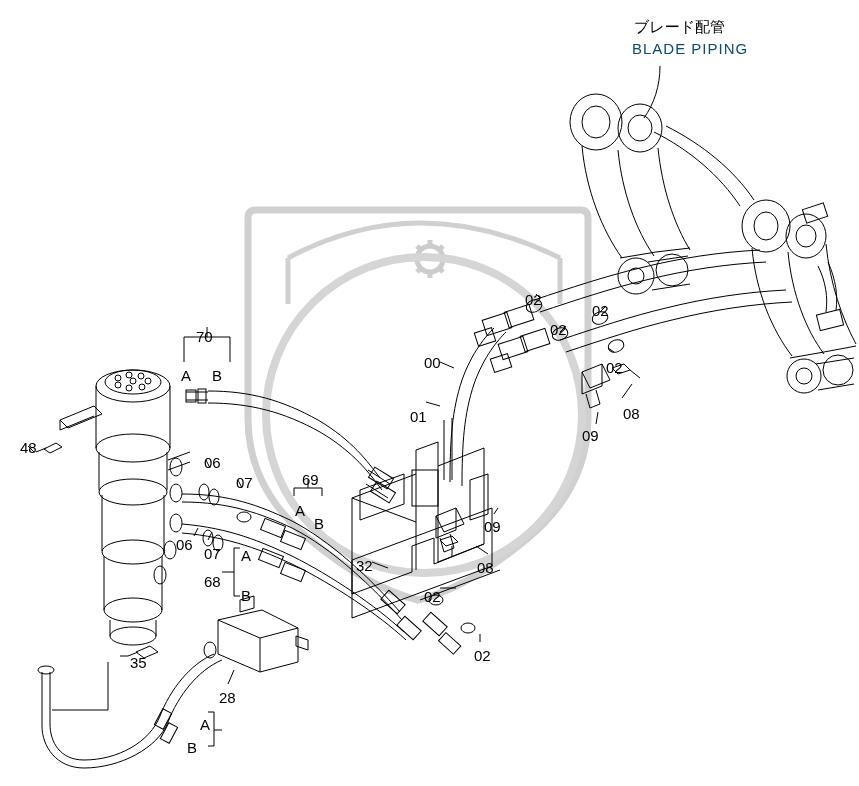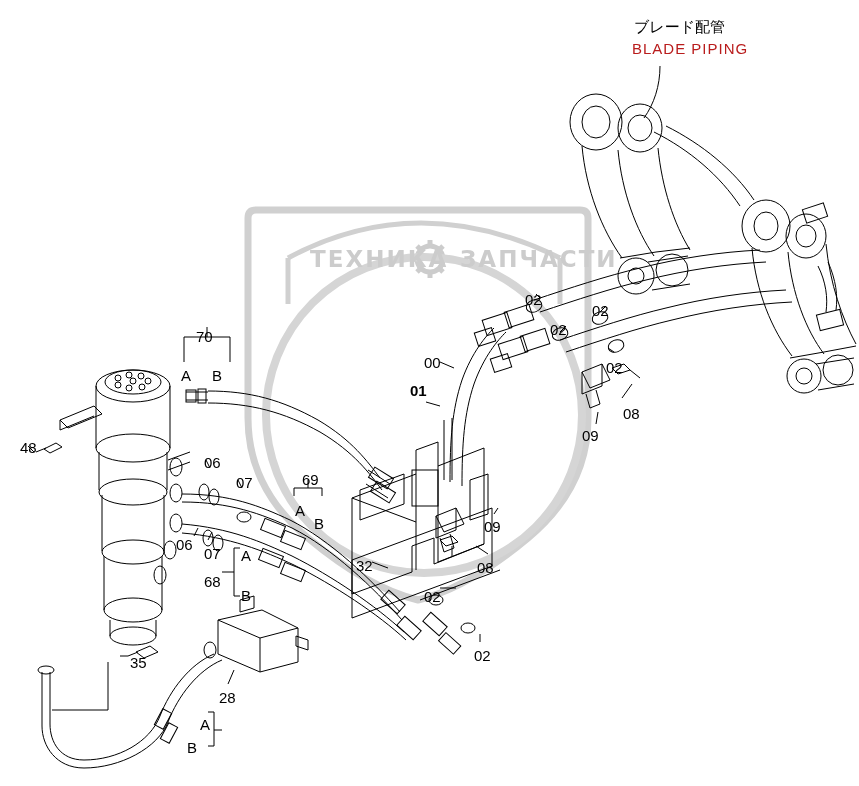--- a/index.html
+++ b/index.html
@@ -35,21 +35,21 @@
     font-family: "DejaVu Sans", sans-serif;
     font-size: 15px;
     color: #000000;
     white-space: nowrap;
   }
   .title-en {
     position: absolute;
     font-family: "Liberation Sans", sans-serif;
     font-size: 15px;
     letter-spacing: 1px;
-    color: #b91c1c;
+    color: #0c4a6e;
     white-space: nowrap;
   }
   .wm-text {
     position: absolute;
     font-family: "DejaVu Sans", sans-serif;
     font-weight: bold;
     color: #cccccc;
     white-space: nowrap;
     letter-spacing: 2px;
   }
@@ -317,22 +317,20 @@
       <path d="M440 362 l14 6"></path>
       <path d="M426 402 l14 4"></path>
 
       <path d="M622 398 l10 -14"></path>
       <path d="M596 424 l2 -12"></path>
       <path d="M494 514 l4 -6"></path>
       <path d="M488 554 l-12 -8"></path>
     </g>
   </svg>
 
-  <div class="wm-text" style="left:310px; top:246px; font-size:23px;">ТЕХНИКА</div>
-  <div class="wm-text" style="left:460px; top:246px; font-size:23px;">ЗАПЧАСТИ</div>
 
   <div class="title-jp" style="left:634px; top:18px;">ブレード配管</div>
   <div class="title-en" style="left:632px; top:40px;">BLADE  PIPING</div>
 
   <div id="callouts">
       <div class="label" style="left: 196px; top: 329px;">70</div>
       <div class="label" style="left: 181px; top: 368px;">A</div>
       <div class="label" style="left: 212px; top: 368px;">B</div>
       <div class="label" style="left: 20px; top: 440px;">48</div>
       <div class="label" style="left: 204px; top: 455px;">06</div>
@@ -347,21 +345,21 @@
       <div class="label" style="left: 241px; top: 588px;">B</div>
       <div class="label" style="left: 356px; top: 558px;">32</div>
       <div class="label" style="left: 424px; top: 589px;">02</div>
       <div class="label" style="left: 474px; top: 648px;">02</div>
       <div class="label" style="left: 98px; top: 655px; margin-left: 32px;">35</div>
       <div class="label" style="left: 219px; top: 690px;">28</div>
       <div class="label" style="left: 200px; top: 717px;">A</div>
       <div class="label" style="left: 187px; top: 740px;">B</div>
       <div class="label" style="left: 226px; top: 740px; margin-top: 48px;">21</div>
       <div class="label" style="left: 424px; top: 355px;">00</div>
-      <div class="label" style="left: 410px; top: 383px; font-weight: bold;">01</div>
+      <div class="label" style="left: 410px; top: 409px;">01</div>
       <div class="label" style="left: 525px; top: 292px;">02</div>
       <div class="label" style="left: 592px; top: 303px;">02</div>
       <div class="label" style="left: 550px; top: 322px;">02</div>
       <div class="label" style="left: 606px; top: 360px;">02</div>
       <div class="label" style="left: 623px; top: 406px;">08</div>
       <div class="label" style="left: 582px; top: 428px;">09</div>
       <div class="label" style="left: 484px; top: 519px;">09</div>
       <div class="label" style="left: 477px; top: 560px;">08</div>
     </div>
 

